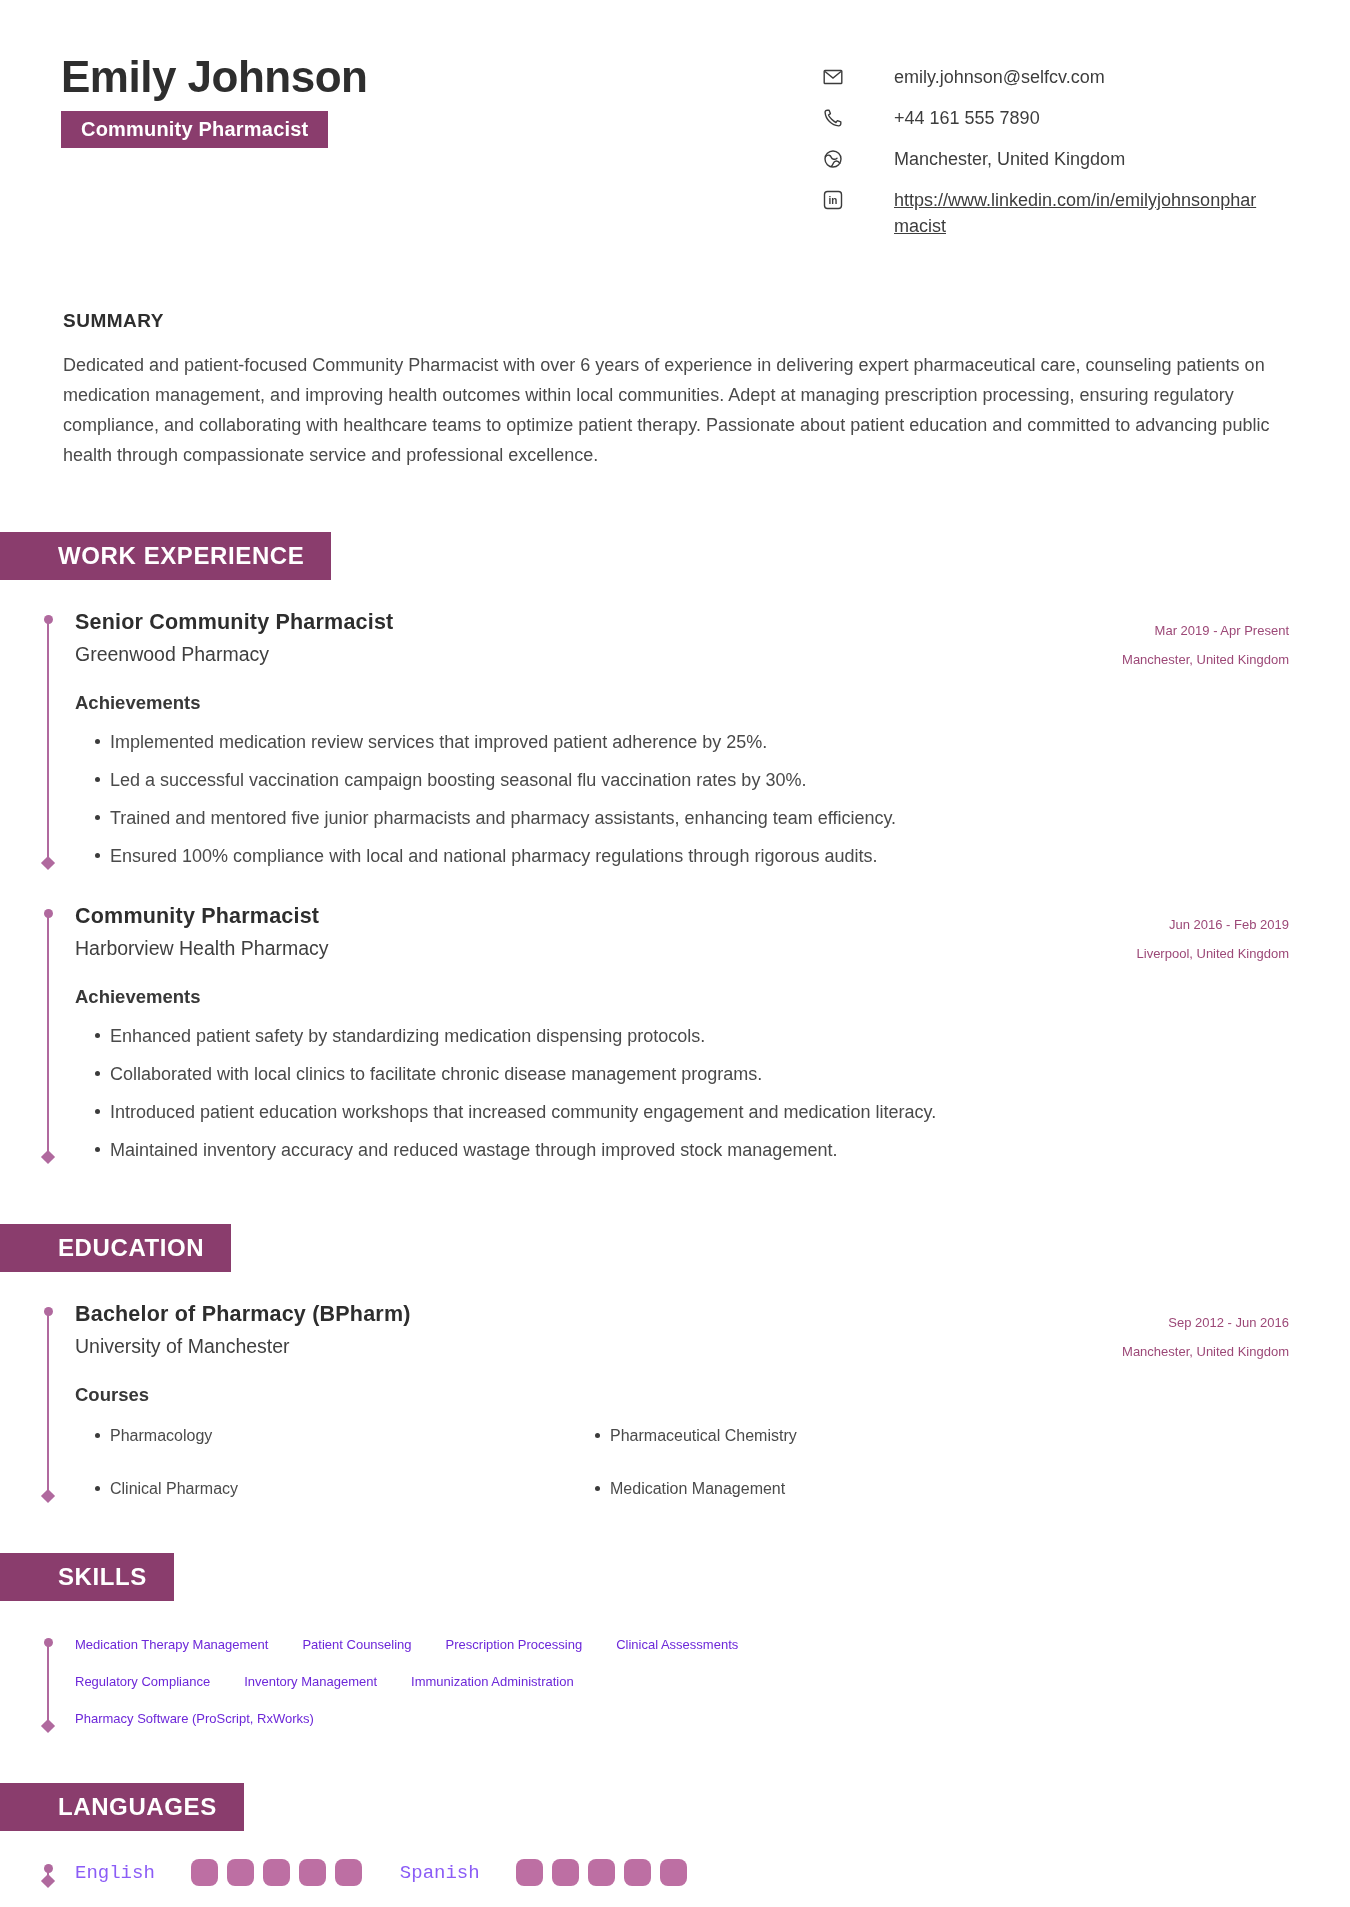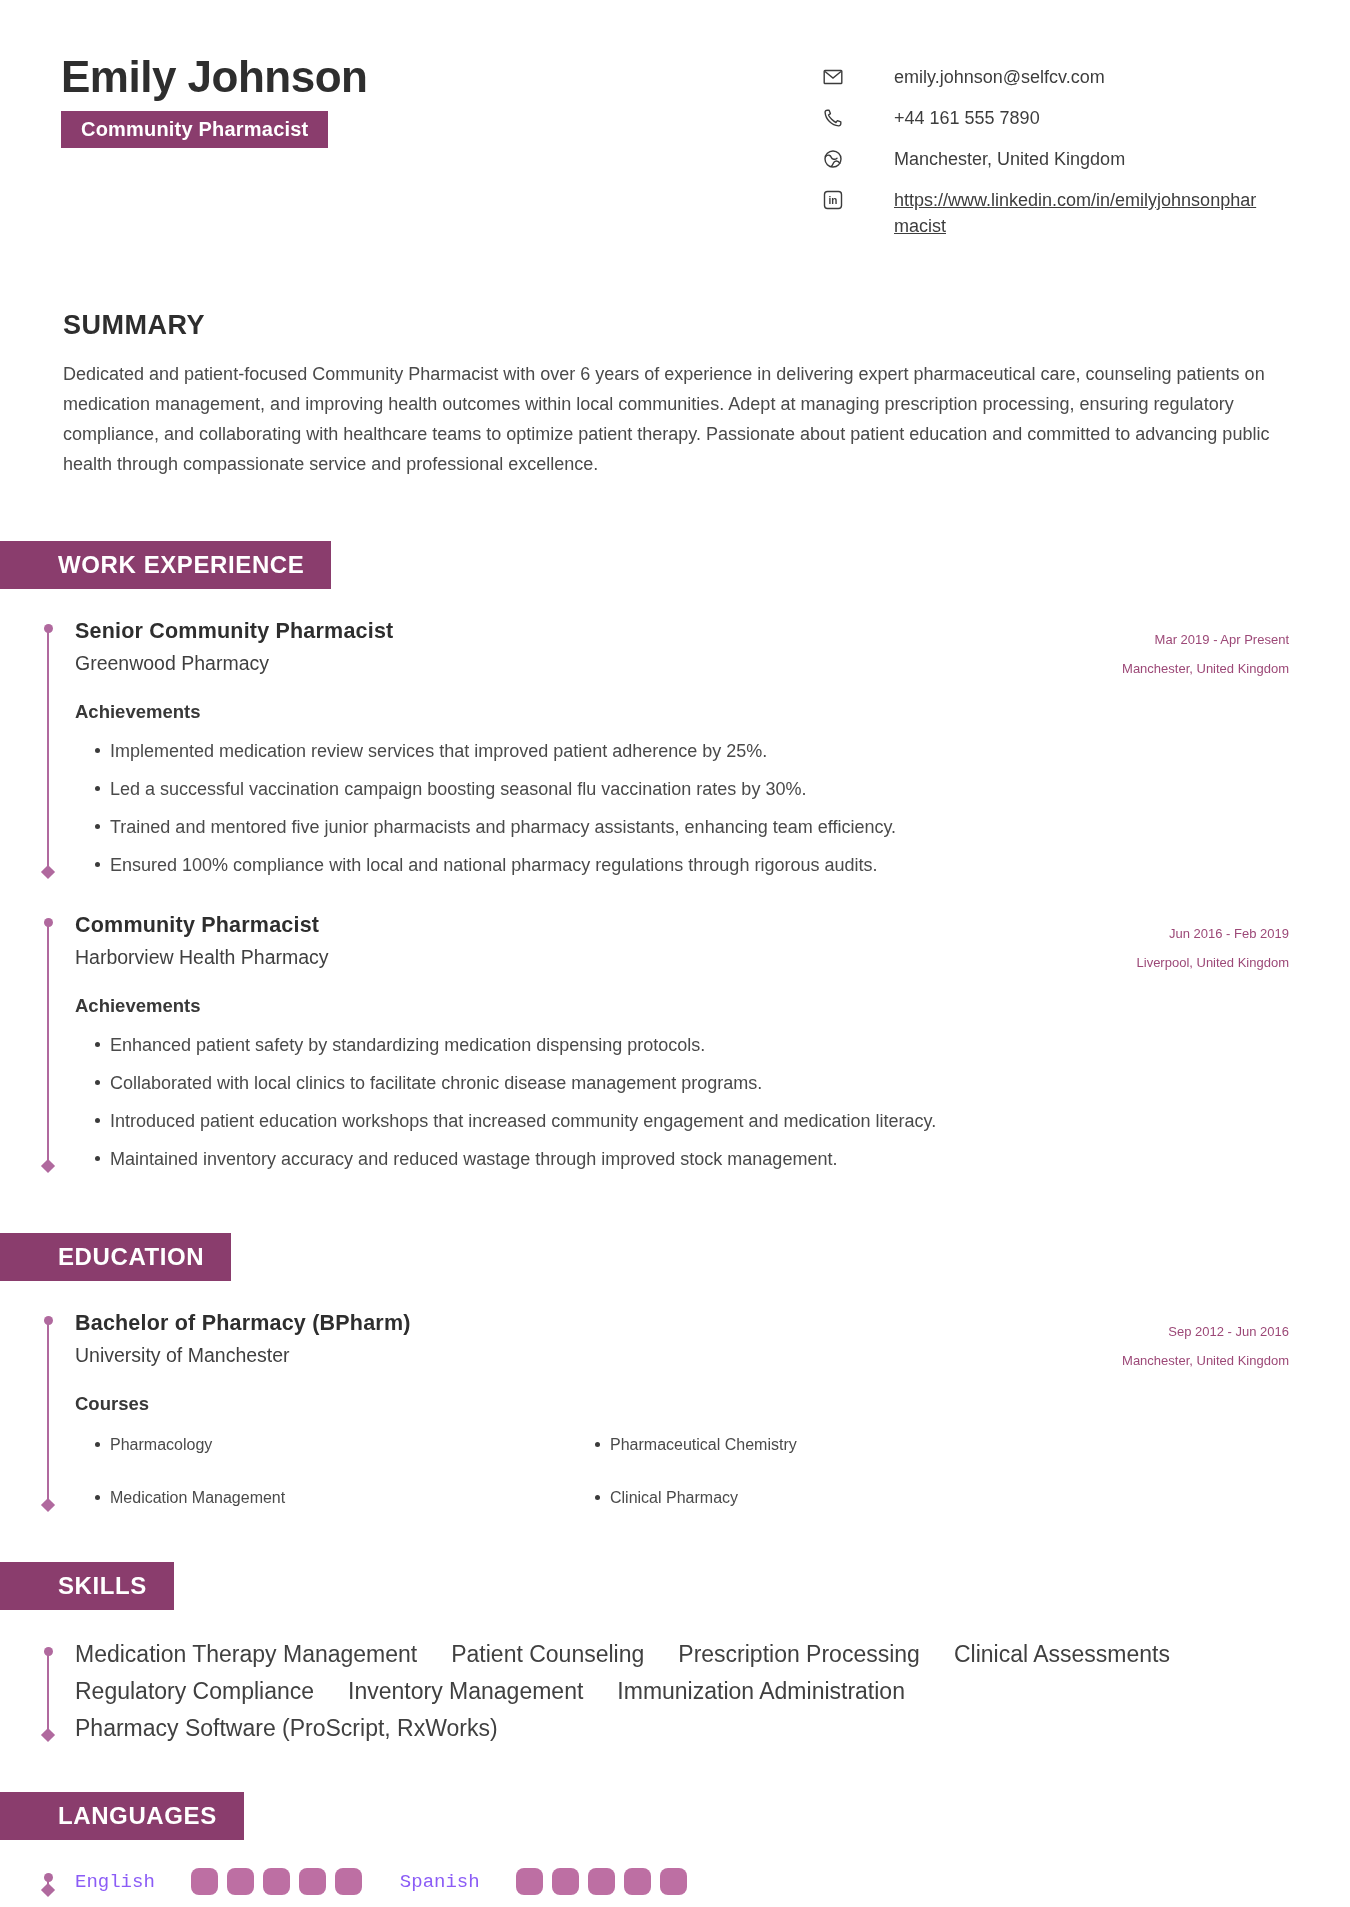--- a/index.html
+++ b/index.html
@@ -22,21 +22,21 @@
   .badge{display:inline-block;margin-top:10px;background:var(--banner);color:#fff;
          font-size:20px;font-weight:700;padding:7px 20px;letter-spacing:0.2px;}
   .contact{width:434px;padding-top:12px;}
   .contact-row{display:flex;gap:29px;margin-bottom:15px;font-size:18px;color:#3d3d3d;
                line-height:26px;align-items:flex-start;}
   .cicon{width:42px;height:20px;flex:none;margin-top:3px;}
   .cicon svg{display:block;width:20px;height:20px;}
   .link{color:#3d3d3d;text-decoration:underline;word-break:break-all;cursor:pointer;}
   
   .summary{margin:56px 61px 0 63px;}
-  .sum-heading{font-size:27px;font-weight:800;color:var(--heading-text);letter-spacing:0.5px;}
+  .sum-heading{font-size:19px;font-weight:800;color:var(--heading-text);letter-spacing:0.5px;}
   .sum-text{margin-top:18px;font-size:18px;line-height:30px;color:var(--body-text);}
   
   .banner{margin-top:62px;height:48px;background:var(--banner);color:#fff;display:flex;
           align-items:center;width:fit-content;padding:0 27px 0 58px;font-size:24px;
           font-weight:800;letter-spacing:0.6px;}
   .banner.tight{margin-top:52px;}
   
   .entry{position:relative;margin:30px 61px 0;padding-left:14px;}
   .entry.second{margin-top:36px;}
   .rail{position:absolute;left:-14px;top:10px;bottom:6px;width:2px;background:var(--timeline);}
@@ -56,21 +56,21 @@
                 line-height:24px;margin-bottom:14px;}
   ul.bullets li::before{content:"";position:absolute;left:20px;top:9px;width:5px;height:5px;
                         border-radius:50%;background:#3b3b3b;}
   
   .courses{display:grid;grid-template-columns:500px 1fr;margin-top:18px;row-gap:29px;}
   .course{position:relative;padding-left:35px;font-size:16px;color:var(--body-text);line-height:24px;}
   .course::before{content:"";position:absolute;left:20px;top:9px;width:5px;height:5px;
                   border-radius:50%;background:#3b3b3b;}
   
   .skills-body{position:relative;margin:32px 61px 0;padding-left:14px;}
-  .skill-row{display:flex;gap:34px;margin-bottom:13px;font-size:23px;color:#404040;line-height:24px;}
+  .skill-row{display:flex;gap:34px;margin-bottom:13px;font-size:13px;color:#6d28d9;line-height:24px;}
   
   .langs{position:relative;margin:28px 61px 0;padding-left:14px;display:flex;align-items:center;gap:38px;}
   .lang-group{display:flex;align-items:center;gap:36px;}
   .lang-name{font-size:19px;color:#8b5cf6;font-family:Liberation Mono, monospace;}
   .dots{display:flex;gap:9px;}
   .dot{width:27px;height:27px;border-radius:8px;background:var(--language-square);}
 </style>
 </head>
 <body>
 
@@ -182,22 +182,22 @@
       </div>
       <div class="meta">
         <div class="dates">Sep 2012 - Jun 2016</div>
         <div class="loc">Manchester, United Kingdom</div>
       </div>
     </div>
     <div class="ach-label">Courses</div>
     <div class="courses">
       <div class="course">Pharmacology</div>
       <div class="course">Pharmaceutical Chemistry</div>
+      <div class="course">Clinical Pharmacy</div>
       <div class="course">Medication Management</div>
-      <div class="course">Clinical Pharmacy</div>
     </div>
   </div>
 
   <div class="banner tight">SKILLS</div>
 
   <div class="skills-body">
     <div class="rail"></div>
     <div class="skill-row">
       <span>Medication Therapy Management</span>
       <span>Patient Counseling</span>

